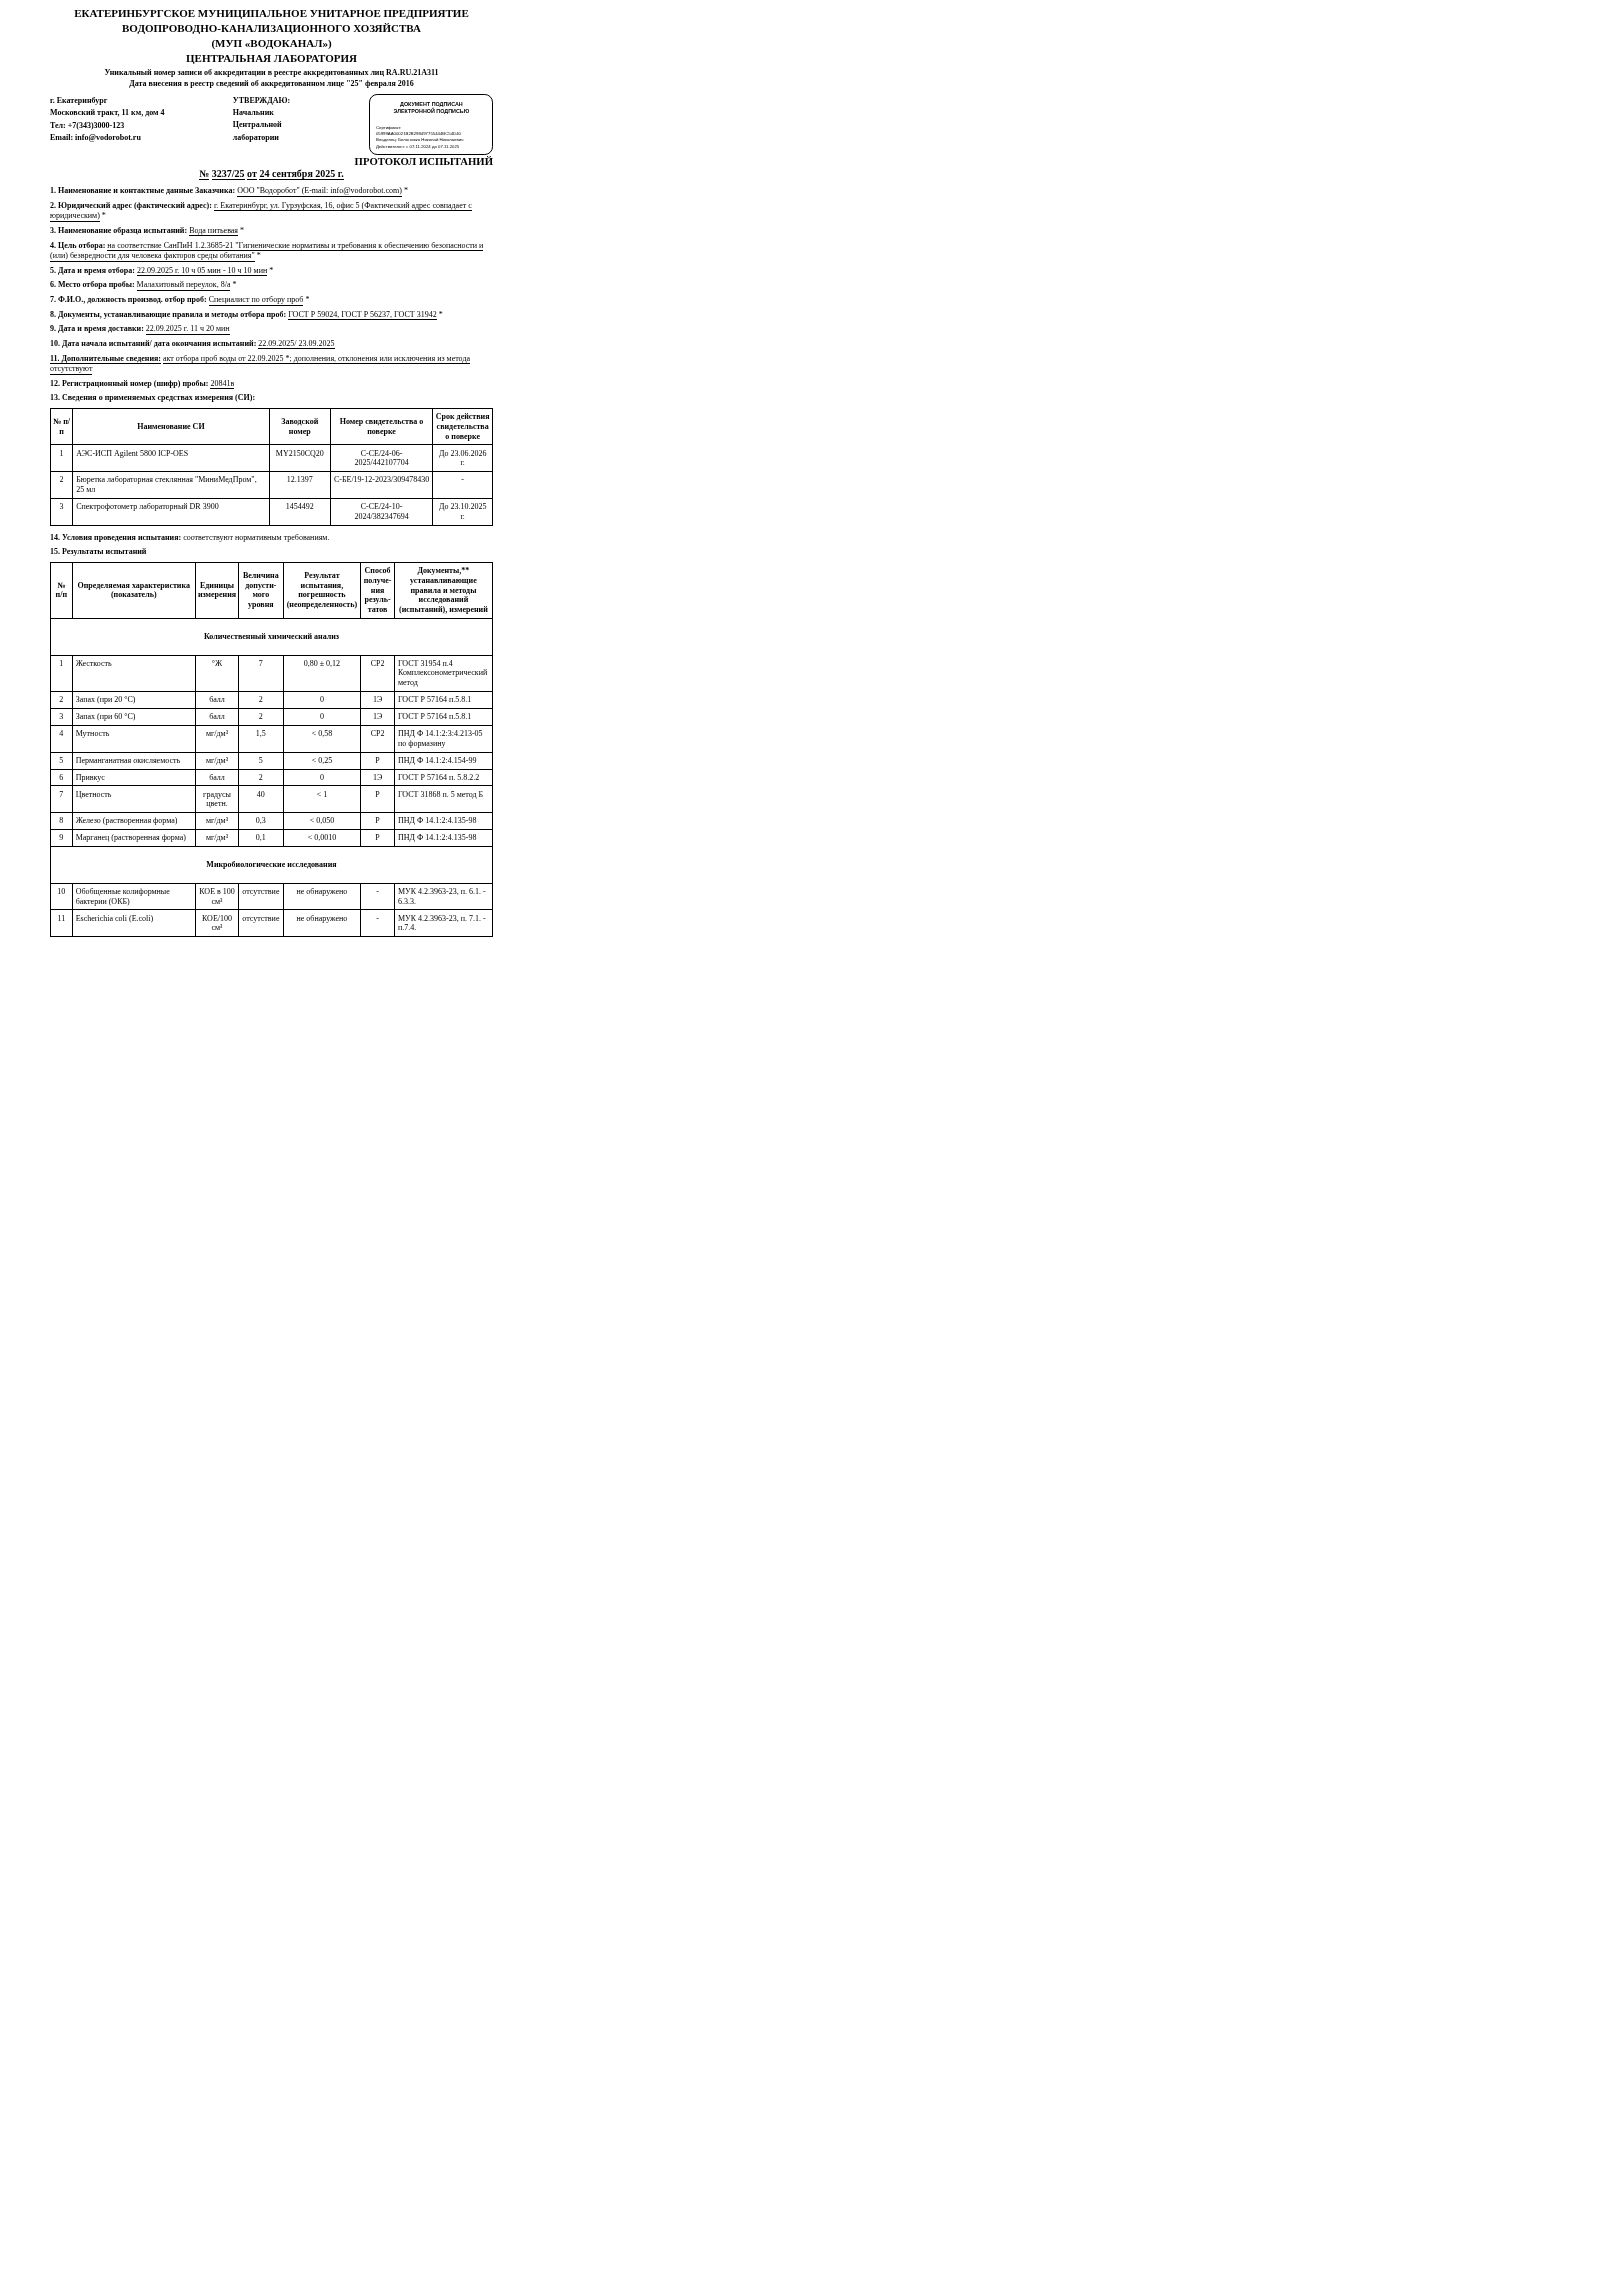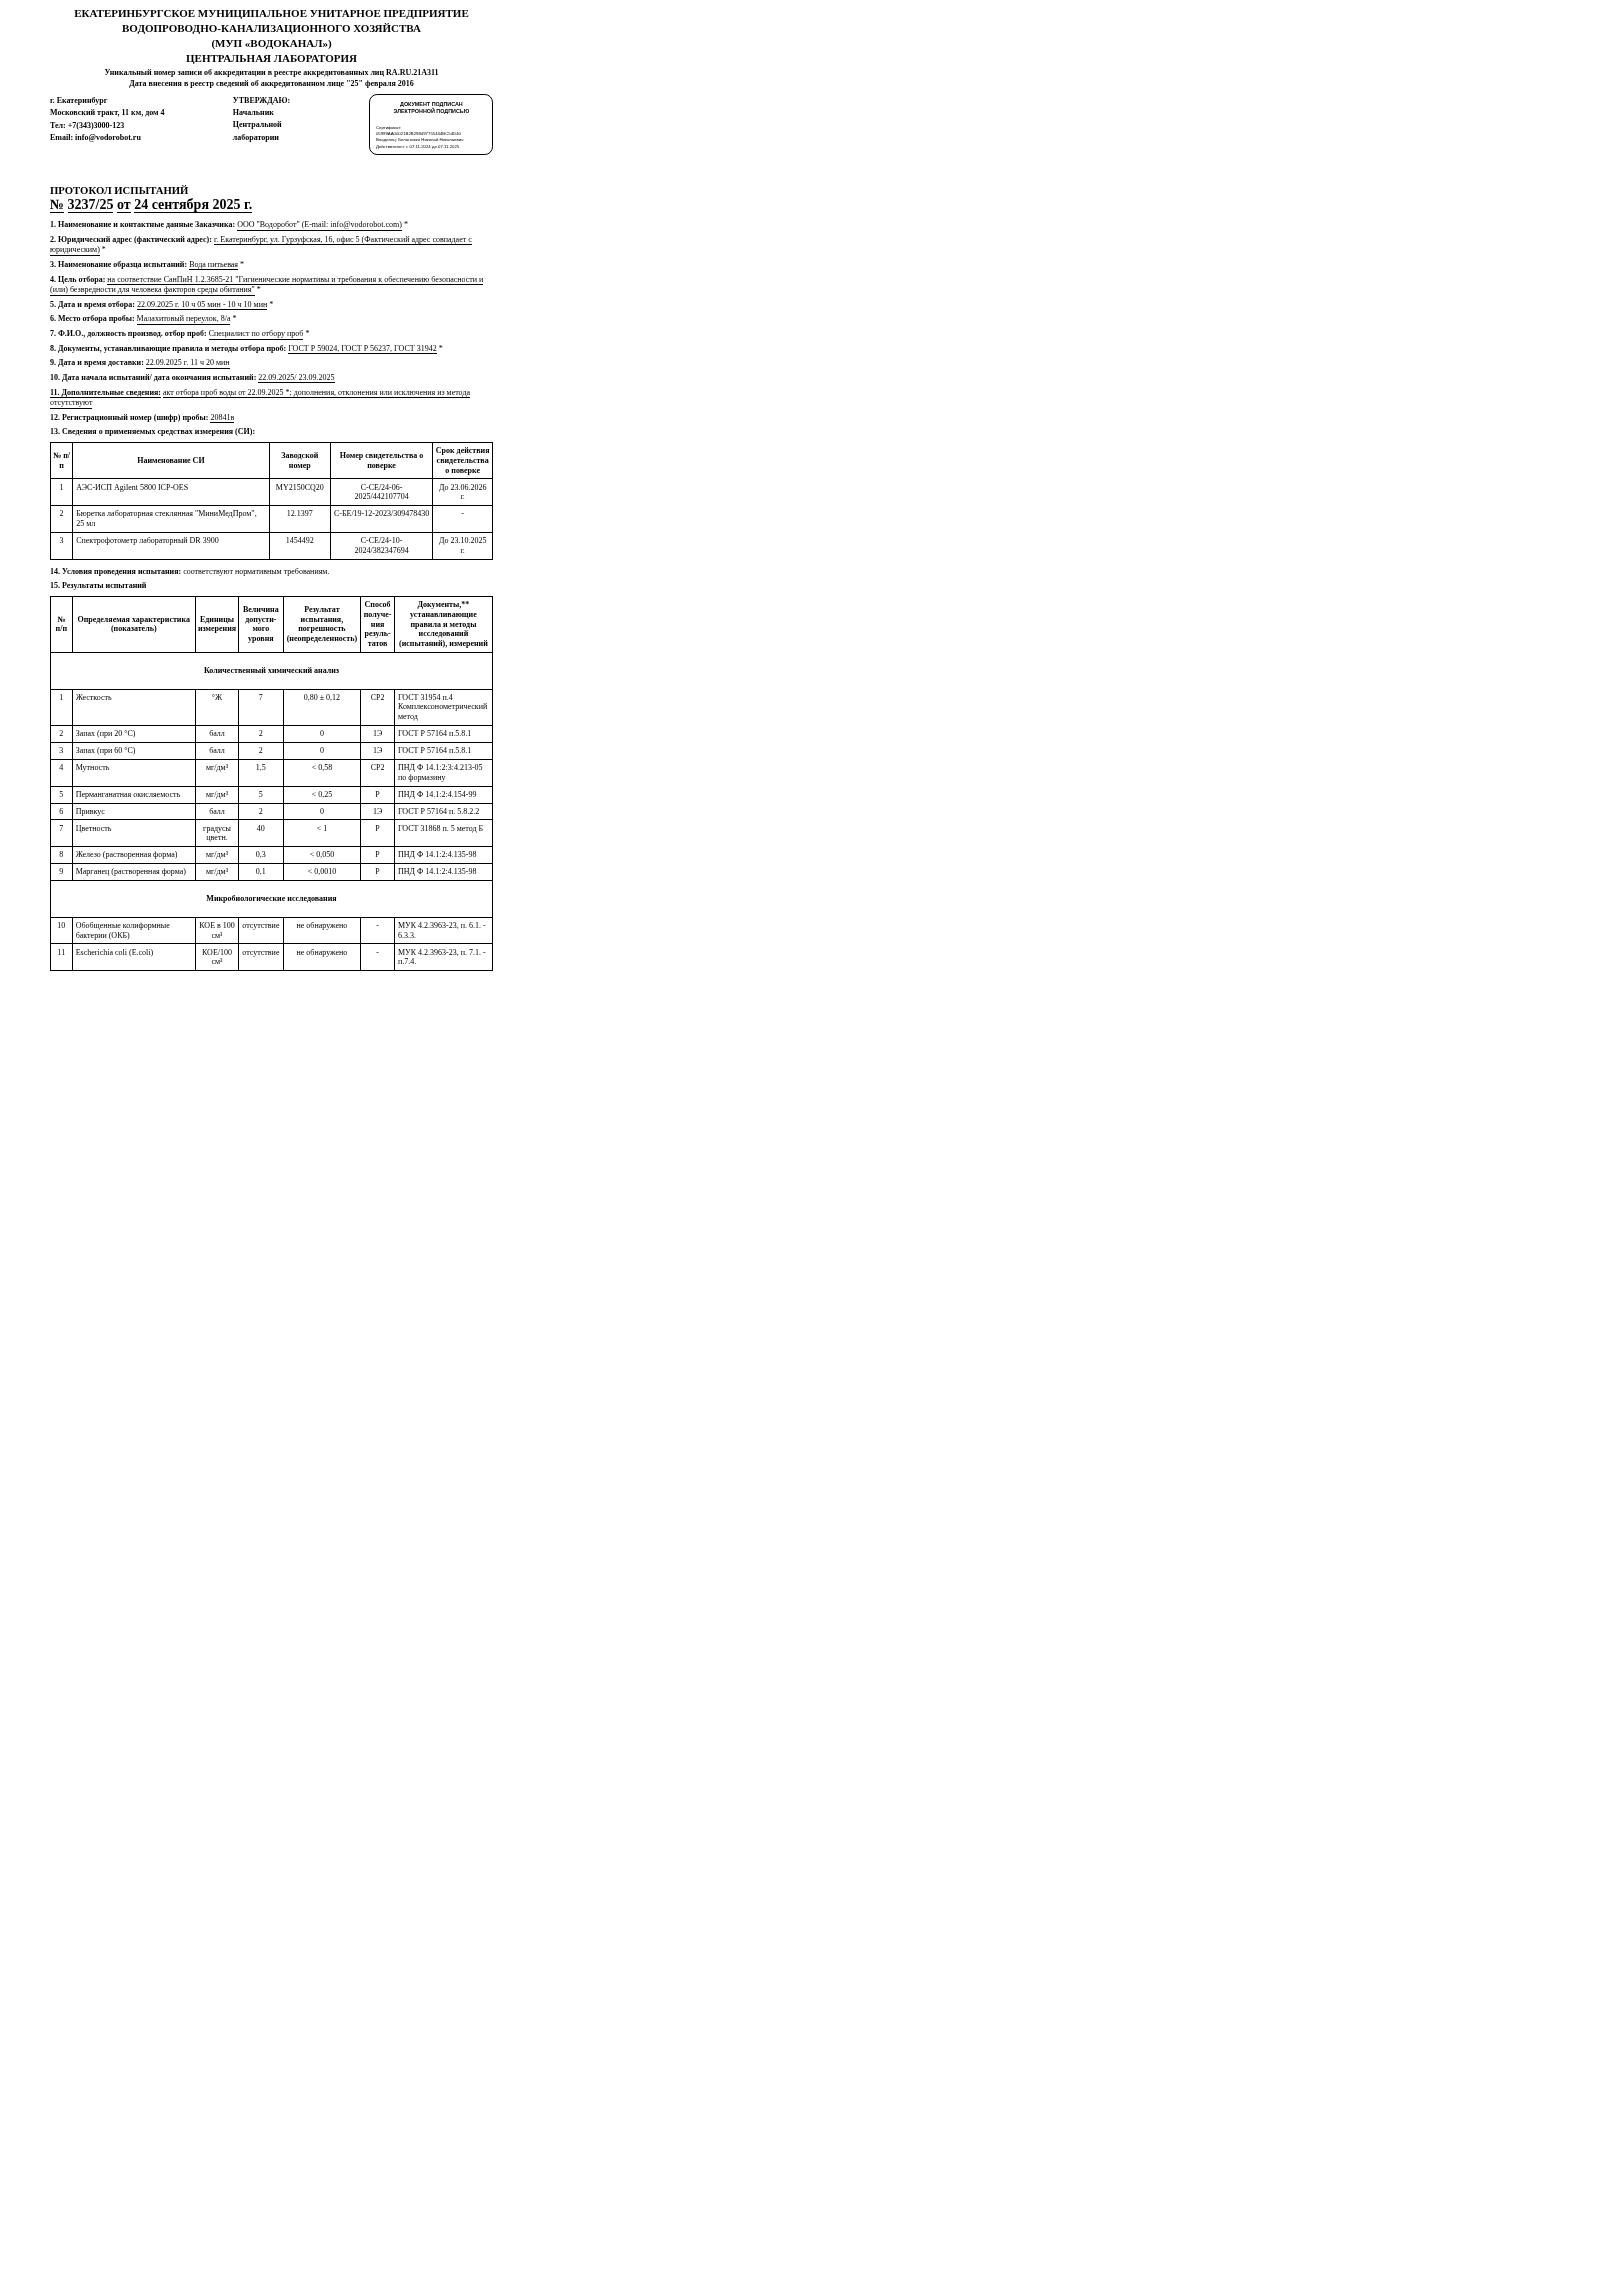--- a/index.html
+++ b/index.html
@@ -20,22 +20,22 @@
   .appr{width:102px;margin-left:auto;font-weight:bold;}
   .stamp{
     width:111px;margin-left:6.1px;flex-shrink:0;
     border:1.8px solid #000;border-radius:8.2px;
     padding:4.6px 5.1px 4.1px 6.1px;
     font-family:"Liberation Sans","DejaVu Sans",sans-serif;
   }
   .stamp-title{text-align:center;font-weight:bold;font-size:5.4px;line-height:1.3;margin:1px 0 10.2px 0;}
   .stamp-line{font-size:4.3px;line-height:1.45;}
   
-  .doc-title{text-align:left;font-weight:bold;font-size:10.7px;margin:29px 0 1px 0;}
-  .doc-sub{text-align:left;font-weight:bold;font-size:14px;margin:1px 0 7.1px 0;}
+  .doc-title{text-align:right;font-weight:bold;font-size:10.7px;margin:0 0 1px 0;}
+  .doc-sub{text-align:center;font-weight:bold;font-size:10px;margin:1px 0 7.1px 0;}
   .u{border-bottom:1px solid #000;padding-bottom:0.5px;}
   
   .items p{margin:4.1px 0;line-height:1.32;}
   .lbl{font-weight:bold;}
   
   table{border-collapse:collapse;width:100%;margin:4.1px 0 7.1px 0;}
   th,td{
     border-left:0.5px solid #000;border-right:0.5px solid #000;
     border-top:1.3px solid #000;border-bottom:1.3px solid #000;
     padding:3.1px 3.1px;vertical-align:top;line-height:1.22;

